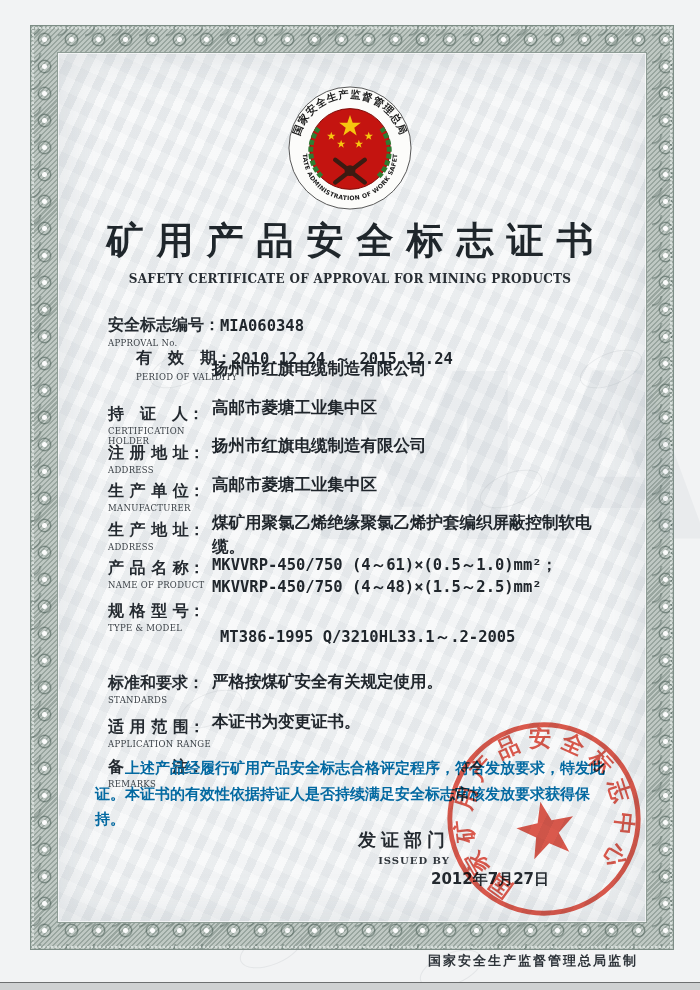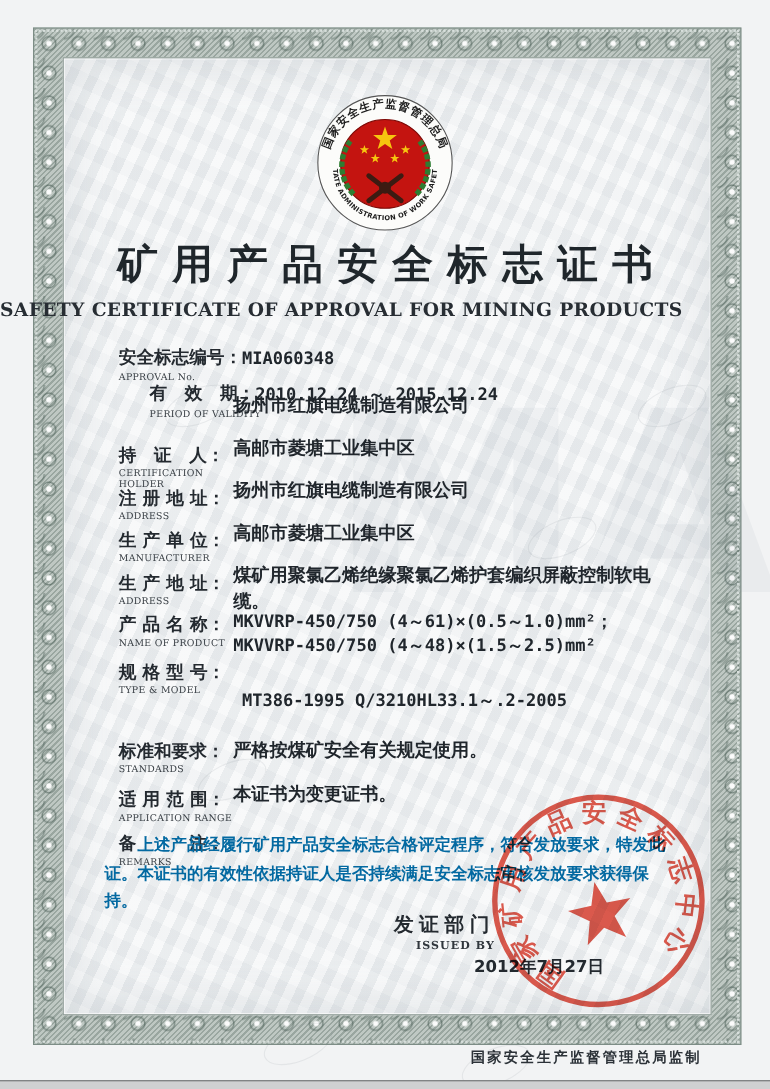--- a/index.html
+++ b/index.html
@@ -53,22 +53,22 @@
   .wm-oval:nth-of-type(5){left:90px;top:300px;}
   .wm-oval:nth-of-type(6){left:360px;top:900px;}
   
   .emblem{position:absolute;left:286px;top:84px;width:128px;height:128px;}
   
   .title{
     position:absolute;left:0;right:0;top:216px;text-align:center;
     font-size:37px;font-weight:700;letter-spacing:13px;text-indent:13px;color:#1f262b;
   }
   .subtitle{
-    position:absolute;left:0;right:0;top:272px;
-    font-family:"DejaVu Serif",serif;font-size:17px;font-weight:700;
+    position:absolute;left:0;right:0;top:272px;text-align:center;
+    font-family:"DejaVu Serif",serif;font-size:12px;font-weight:700;
     letter-spacing:.3px;color:#272d33;
   }
   
   .row{position:absolute;left:108px;right:56px;}
   .lab{display:inline-block;vertical-align:top;font-size:16px;font-weight:700;color:#242a30;}
   .lab-en{font-family:"DejaVu Serif",serif;font-size:8.5px;font-weight:400;color:#3a4046;margin-top:1px;letter-spacing:.3px;}
   .val{display:inline-block;vertical-align:top;font-size:16.5px;font-weight:700;color:#20262c;line-height:1.45;}
   .val.multi{white-space:pre-line;}
   .mono{font-family:"DejaVu Sans Mono",monospace;font-size:15.5px;}
   .pair{display:inline-block;vertical-align:top;}

